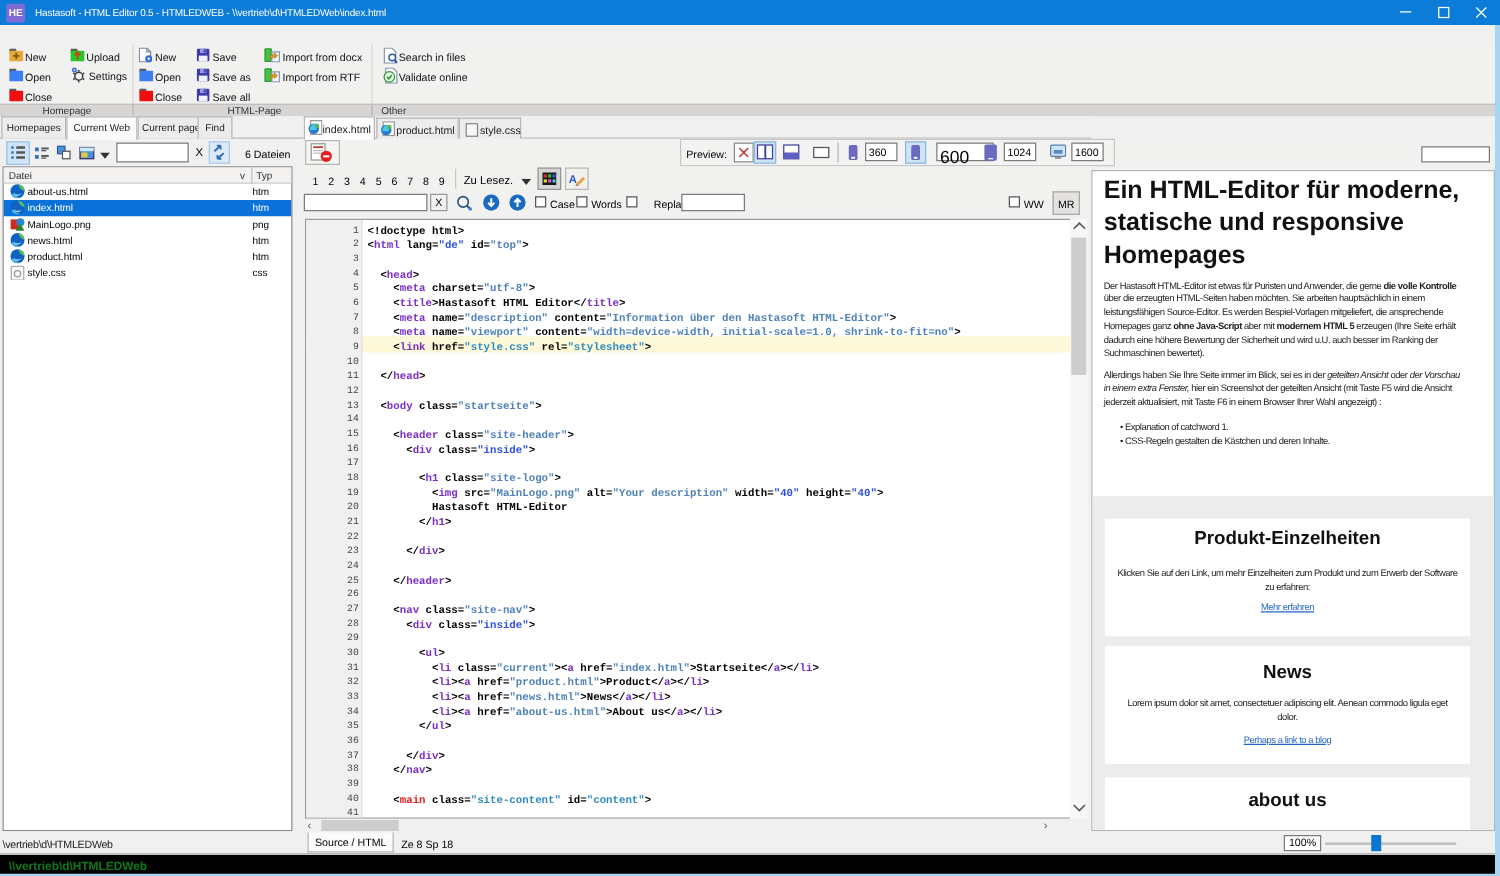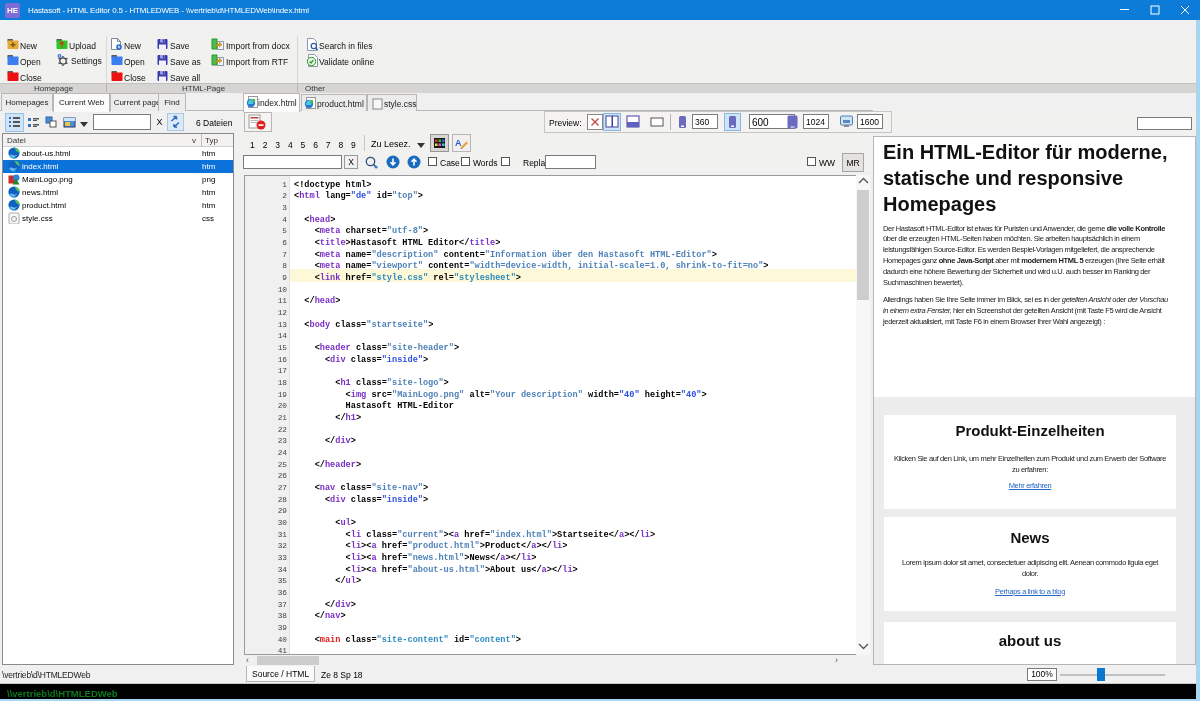--- a/index.html
+++ b/index.html
@@ -426,21 +426,21 @@
   <div class="abs" style="left:430px; top:3px; width:1px; height:16px; background:#b5b5b5;"></div>
   <div class="abs" style="left:438px; top:4px;"><svg width="9" height="14">
         <rect x="1" y="1" width="7" height="12" rx="1.5" fill="#6a6ac0"></rect>
         <rect x="3" y="10.5" width="3" height="1.5" fill="#fff"></rect>
       </svg></div>
   <div class="inbox" style="left:452px; top:3px; width:26px; height:15px; font-size:8.5px; padding:2px 13px 0 2px;">360</div>
   <div class="abs" style="left:484px; top:2px; width:17px; height:18px; background:#cfe4f7; border:1px solid #88b8e0;"><svg width="15" height="16">
         <rect x="4" y="2" width="7" height="12" rx="1.5" fill="#6a6ac0"></rect>
         <rect x="6" y="11.5" width="3" height="1.5" fill="#fff"></rect>
       </svg></div>
-  <div class="inbox" style="left:509px; top:3px; width:46px; height:15px; font-size:10px; padding:2px 0 0 2px;">600</div>
+  <div class="inbox" style="left:509px; top:3px; width:46px; height:15px; font-size:14px; padding:2px 0 0 2px;">600</div>
   <div class="abs" style="left:547px; top:4px;"><svg width="11" height="14">
         <rect x="0.5" y="0.5" width="10" height="13" rx="1.5" fill="#6a6ac0"></rect>
         <rect x="3.5" y="11.5" width="4" height="1" fill="#fff"></rect>
       </svg></div>
   <div class="inbox" style="left:563px; top:3px; width:26px; height:15px; font-size:8.5px; padding:2px 0 0 2px;">1024</div>
   <div class="abs" style="left:600px; top:4px;"><svg width="13" height="13">
         <rect x="0.5" y="1" width="12" height="9" rx="1" fill="#cde4f5" stroke="#5580b0"></rect>
         <rect x="3" y="5" width="7" height="3" fill="#5a8ac0"></rect>
         <rect x="4" y="10" width="5" height="2" fill="#889"></rect>
       </svg></div>
@@ -606,20 +606,21 @@
   <span style="position:absolute; left:3px; top:0px; background:#fafafa; border:1px solid #b5b5b5; border-top:none; padding:3px 5px 2px 5px;">Source / HTML</span>
   <span style="position:absolute; left:78px; top:4px;">Ze 8 Sp 18</span>
 </div>
 
 <div id="preview" class="abs">
   <div id="pvcontent">
     <div id="graybg"></div>
     <div id="pvhead">Ein HTML-Editor für moderne,<br>statische und responsive<br>Homepages</div>
     <div class="pvp" style="margin-top:6px;">Der Hastasoft HTML-Editor ist etwas für Puristen und Anwender, die gerne <b>die volle Kontrolle</b><br>über die erzeugten HTML-Seiten haben möchten. Sie arbeiten hauptsächlich in einem<br>leistungsfähigen Source-Editor. Es werden Bespiel-Vorlagen mitgeliefert, die ansprechende<br>Homepages ganz <b>ohne Java-Script</b> aber mit <b>modernem HTML 5</b> erzeugen (Ihre Seite erhält<br>dadurch eine höhere Bewertung der Sicherheit und wird u.U. auch besser im Ranking der<br>Suchmaschinen bewertet).</div>
     <div class="pvp" style="margin-top:7px;">Allerdings haben Sie Ihre Seite immer im Blick, sei es in der <i>geteilten Ansicht</i> oder <i>der Vorschau<br>in einem extra Fenster,</i> hier ein Screenshot der geteilten Ansicht (mit Taste F5 wird die Ansicht<br>jederzeit aktualisiert, mit Taste F6 in einem Browser Ihrer Wahl angezeigt) :</div>
+    <div class="pvp" style="margin-left:22px; margin-top:9px;">• Explanation of catchword 1.<br>• CSS-Regeln gestalten die Kästchen und deren Inhalte.</div>
     <div class="card" style="top:380px; height:94px;">
       <h2 style="margin-top:12px;">News</h2>
       <p style="margin-top:12px;">Lorem ipsum dolor sit amet, consectetuer adipiscing elit. Aenean commodo ligula eget<br>dolor.</p>
       <p style="margin-top:7px;"><a>Perhaps a link to a blog</a></p>
     </div>
     <div class="card" style="top:278px; height:94px;">
       <h2 style="margin-top:7px;">Produkt-Einzelheiten</h2>
       <p style="margin-top:15px;">Klicken Sie auf den Link, um mehr Einzelheiten zum Produkt und zum Erwerb der Software<br>zu erfahren:</p>
       <p style="margin-top:5px;"><a>Mehr erfahren</a></p>
     </div>

